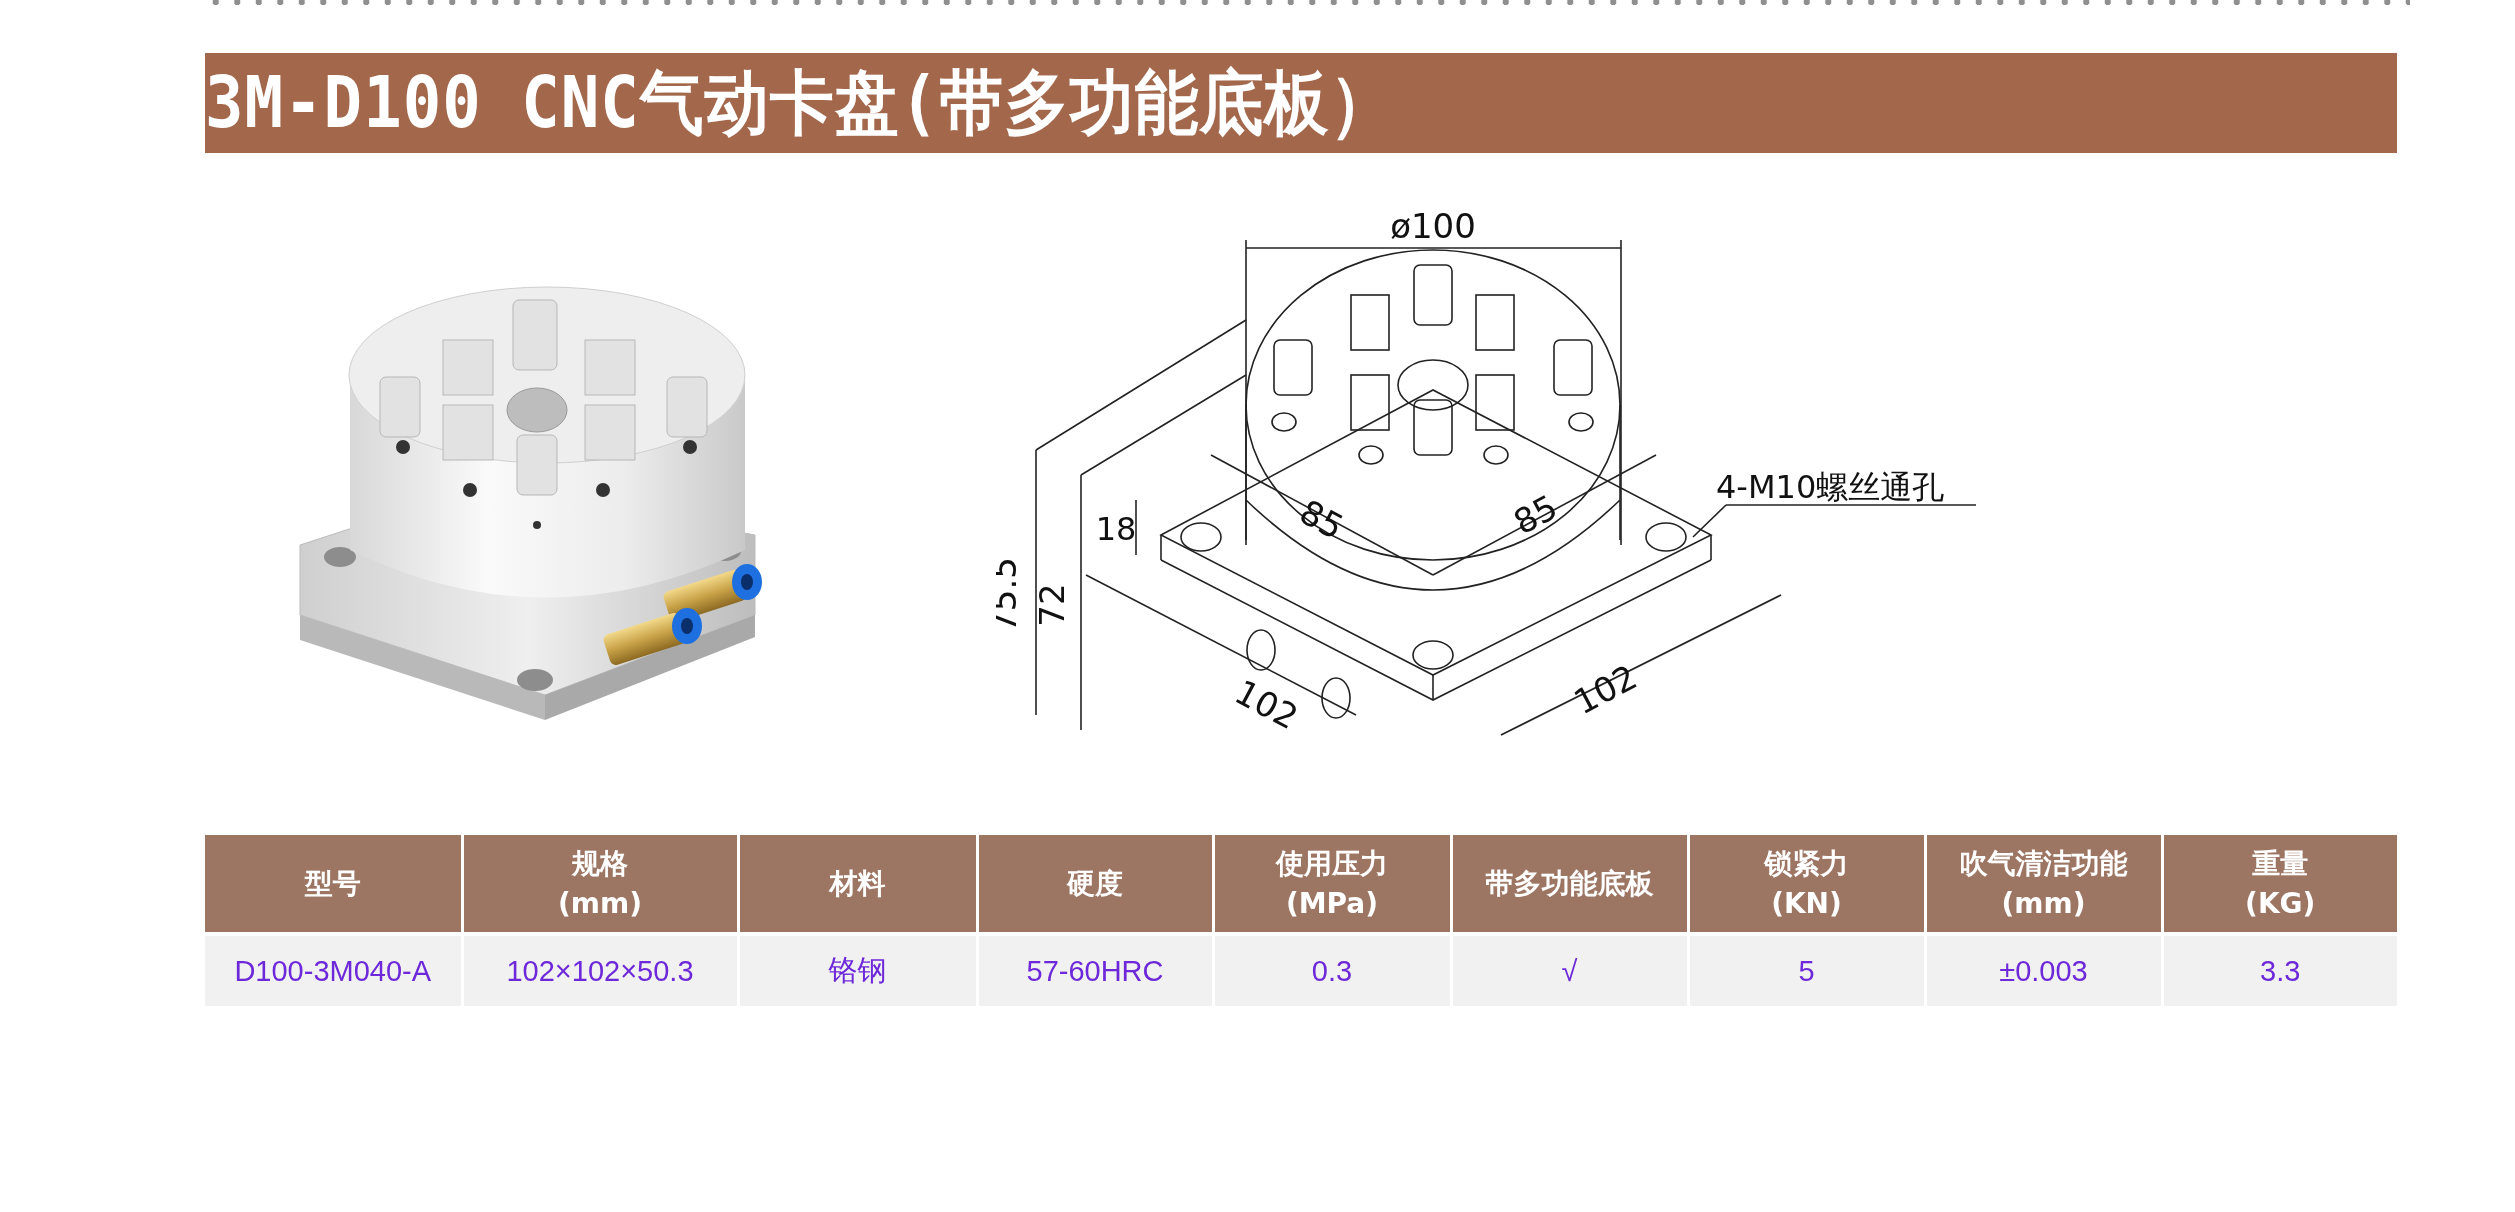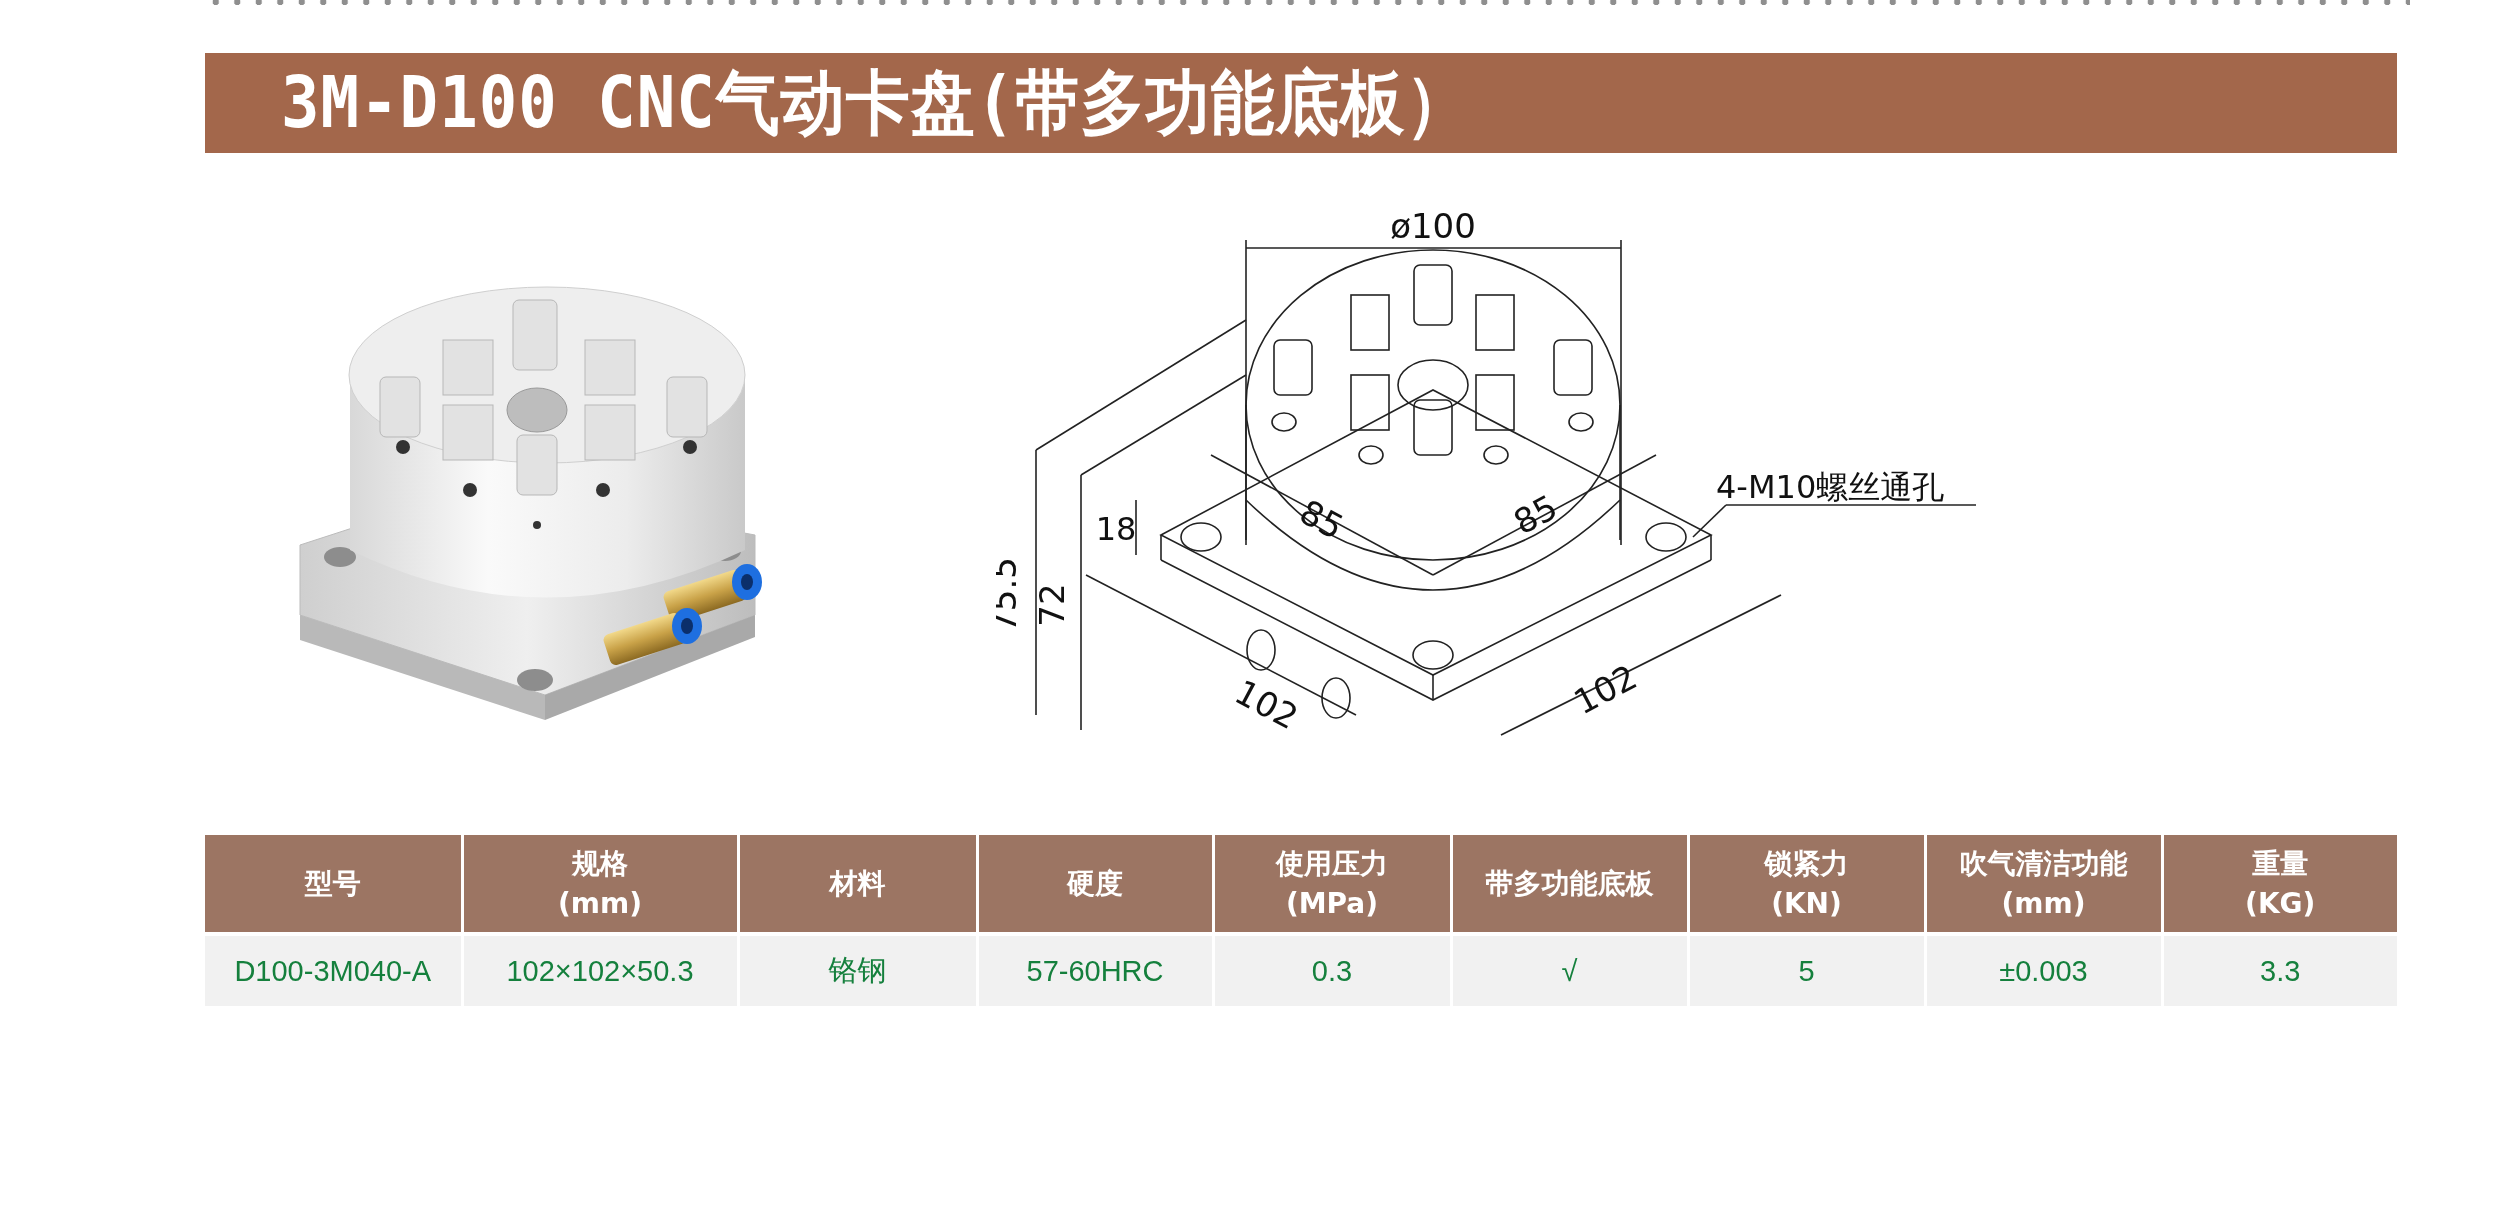--- a/index.html
+++ b/index.html
@@ -7,21 +7,21 @@
   body { position:relative; font-family:"DejaVu Sans", "Liberation Sans", sans-serif; }
 
   .dotted-rule {
     position:absolute; left:205px; top:0; width:2205px; height:6px;
     background-image: radial-gradient(circle, #8f8f8f 3px, transparent 3.5px);
     background-size: 21.5px 8px; background-position: 0 -2px; background-repeat: repeat-x;
   }
 
   .title-bar {
     position:absolute; left:205px; top:53px; width:2192px; height:100px;
-    background:#A3674B; display:flex; align-items:center; padding-left:76px;
+    background:#A3674B; display:flex; align-items:center; 
   }
   .title-text {
     color:#ffffff; font-weight:bold; font-size:64px; letter-spacing:1px;
     font-family:"DejaVu Sans Mono", "Liberation Mono", monospace;
     transform: scaleY(1.1);
   }
 
   .product-photo { position:absolute; left:285px; top:285px; width:540px; height:470px; }
   .tech-drawing { position:absolute; left:996px; top:200px; width:1000px; height:600px; }
 
@@ -30,21 +30,21 @@
     border-collapse:collapse; table-layout:fixed;margin-top:12px;
   }
   .spec-table th {
     background:#9C7563; color:#ffffff; font-weight:bold; font-size:28px; line-height:40px;
     height:99px; text-align:center; vertical-align:middle;
     border-left:3px solid #ffffff; border-right:0; border-bottom:4px solid #ffffff;
     font-family:"DejaVu Sans", sans-serif;
   }
   .spec-table th:first-child { border-left:0; }
   .spec-table td {
-    background:#F1F1F1; color:#15803d; font-size:29px; height:72px;
+    background:#F1F1F1; color:#6d28d9; font-size:29px; height:72px;
     text-align:center; vertical-align:middle;
     border-left:3px solid #ffffff;
     font-family:"Liberation Sans", sans-serif;
   }
   .spec-table td:first-child { border-left:0; }
   .th-line { display:block; }
 </style>
 </head>
 <body>
 

